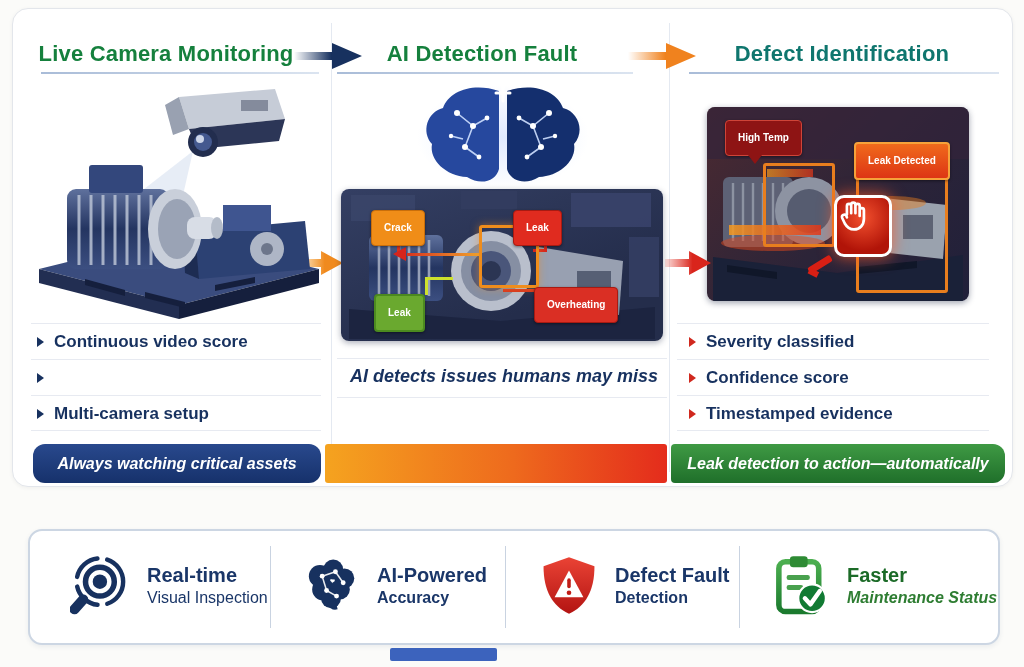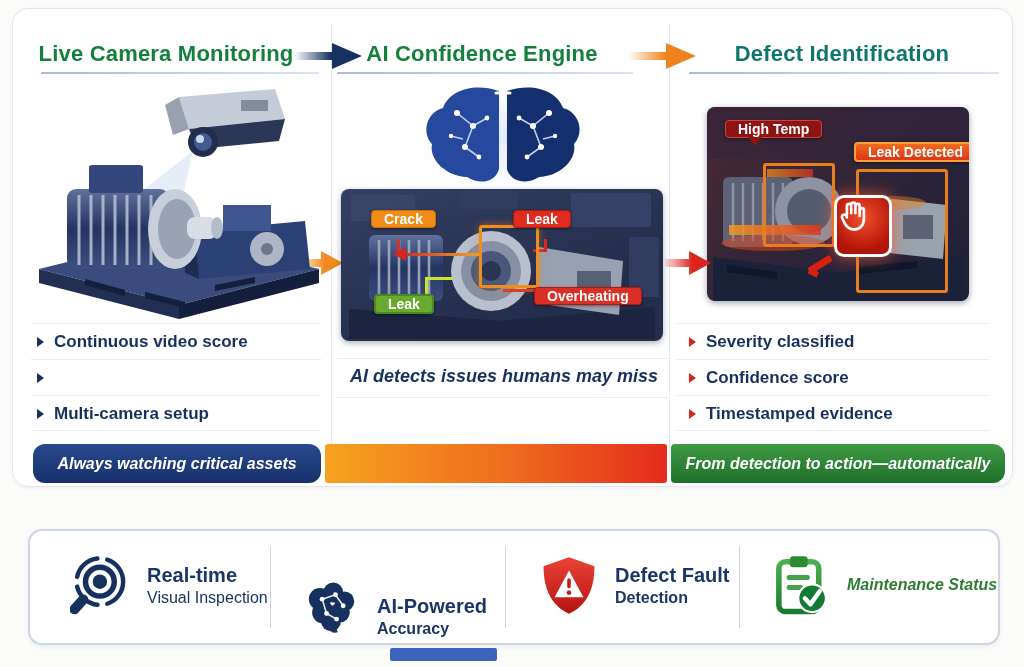--- a/index.html
+++ b/index.html
@@ -37,21 +37,21 @@
     color:#fff;font-size:16px;font-weight:bold;font-style:italic;white-space:nowrap;}
   .f1{left:20px;width:288px;border-radius:12px;background:linear-gradient(180deg,#29498d,#16316b);}
   .f2{left:312px;width:342px;border-radius:3px;background:linear-gradient(90deg,#f5a31f,#ee6a1d 55%,#e42c1c);}
   .f3{left:658px;width:334px;border-radius:4px 12px 12px 4px;background:linear-gradient(180deg,#3f9a44,#1f6f2a);}
 
   
   .brain-wrap{position:absolute;left:402px;top:72px;width:176px;height:112px;}
   .panel2{position:absolute;left:328px;top:180px;width:322px;height:152px;border-radius:8px;overflow:hidden;
     background:linear-gradient(160deg,#343f63,#242d4b 70%);box-shadow:0 2px 6px rgba(20,30,60,.35);}
   .panel2 svg{position:absolute;left:0;top:0;}
-  .dlabel{position:absolute;color:#fff;font-weight:bold;font-size:14px;line-height:1;padding:1px 12px;border-radius:4px;
+  .dlabel{position:absolute;color:#fff;font-weight:bold;font-size:10px;line-height:1;padding:12px 12px;border-radius:4px;
     box-shadow:0 1px 3px rgba(0,0,0,.45);white-space:nowrap;}
   .dl-crack{left:30px;top:21px;background:#f08d18;border:1px solid #c96e0a;}
   .dl-leak{left:172px;top:21px;background:#e02b1f;border:1px solid #a81a12;}
   .dl-overheat{left:193px;top:98px;background:#da2f24;border:1px solid #a81a12;}
   .dl-leak2{left:33px;top:105px;background:#6aa92f;border:2px solid #4c8a1f;}
   .bbox{position:absolute;border:3px solid #ef8d1c;border-radius:3px;}
   .bb-c2{left:138px;top:36px;width:54px;height:57px;box-shadow:0 0 8px rgba(240,140,30,.5);}
   .conn{position:absolute;}
   .caption{position:absolute;left:324px;top:357px;width:334px;text-align:center;font-size:18px;font-weight:bold;
     font-style:italic;color:#17315f;white-space:nowrap;}
@@ -72,41 +72,41 @@
     display:flex;align-items:center;justify-content:center;}
   .red-tick{position:absolute;left:100px;top:154px;width:26px;height:7px;background:#d81f14;transform:rotate(-32deg);border-radius:2px;}
   .red-tick::before{content:"";position:absolute;left:-2px;top:4px;width:10px;height:6px;background:#d81f14;transform:rotate(58deg);}
 
   
   .bottom-card{position:absolute;left:28px;top:529px;width:968px;height:112px;background:#fff;
     border:2px solid #ccd6e3;border-radius:14px;box-shadow:0 2px 5px rgba(40,60,100,.08);}
   .feat-div{position:absolute;top:15px;bottom:15px;width:1px;background:#c9d3e1;}
   .fd1{left:240px;} .fd2{left:475px;} .fd3{left:709px;}
   .feature{position:absolute;top:0;height:108px;display:flex;align-items:center;gap:15px;}
-  .ft1{left:40px;width:200px;} .ft2{left:270px;width:200px;align-items:flex-end;} .ft3{left:508px;width:196px;} .ft4{left:740px;width:224px;}
+  .ft1{left:40px;width:200px;} .ft2{left:270px;width:200px;} .ft3{left:508px;width:196px;} .ft4{left:740px;width:224px;}
   .f-icon{flex:none;width:62px;height:62px;}
   .f-text .t{font-size:20px;font-weight:bold;color:#1a3668;line-height:1.25;white-space:nowrap;}
   .f-text .s{font-size:16px;color:#1a3668;line-height:1.25;white-space:nowrap;}
   .ft2 .s,.ft3 .s{font-weight:bold;}
   .ft4 .t{color:#1c6b28;}
   .ft4 .s{color:#2e7d32;font-style:italic;font-weight:bold;}
 
   .bottom-accent{position:absolute;left:390px;top:648px;width:107px;height:13px;background:#3c63bd;border-radius:2px;}
 </style>
 </head>
 <body>
 
 <div class="stage">
 
   <div class="main-card">
     <div class="vdiv vdiv1"></div>
     <div class="vdiv vdiv2"></div>
 
     <div class="col-header ch1">Live Camera Monitoring</div>
-    <div class="col-header ch2">AI Confidence Engine</div>
+    <div class="col-header ch2">AI Detection Fault</div>
     <div class="col-header ch3">Defect Identification</div>
     <div class="h-underline hu1"></div>
     <div class="h-underline hu2"></div>
     <div class="h-underline hu3"></div>
 
     <svg class="arrow-svg a-head1" viewBox="0 0 70 32">
       <defs>
           <linearGradient id="agN" x1="0" y1="0" x2="1" y2="0">
         <stop offset="0" stop-color="#17315f" stop-opacity="0"></stop>
             <stop offset="0.55" stop-color="#17315f"></stop>
@@ -344,21 +344,21 @@
       <span class="tri"></span>
       <span class="b-label">Confidence score</span>
     </div>
     <div class="b-line" style="left:664px;top:386px;width:312px;"></div>
     <div class="b-row red" style="left:676px;top:388px;">
       <span class="tri"></span>
       <span class="b-label">Timestamped evidence</span>
     </div>
     <div class="b-line" style="left:664px;top:421px;width:312px;"></div>
 
-    <div class="footer-bar f3">From detection to action—automatically</div>
+    <div class="footer-bar f3">Leak detection to action—automatically</div>
   </div>
 
   <div class="bottom-card">
     <div class="feat-div fd1"></div>
     <div class="feat-div fd2"></div>
     <div class="feat-div fd3"></div>
 
     <div class="feature ft1">
       <svg class="f-icon" viewBox="0 0 56 56">
         <circle cx="27" cy="25" r="21" fill="none" stroke="#17315f" stroke-width="4" stroke-dasharray="26 9" stroke-linecap="round"></circle>
@@ -431,19 +431,20 @@
             </linearGradient>
           </defs>
         <rect x="8" y="7" width="36" height="45" rx="6" fill="#ffffff" stroke="url(#clG)" stroke-width="5"></rect>
         <rect x="18" y="2" width="16" height="10" rx="3" fill="#2e8b34"></rect>
         <rect x="15" y="19" width="21" height="4.5" rx="2" fill="#49a14e"></rect>
         <rect x="15" y="28" width="15" height="4.5" rx="2" fill="#49a14e"></rect>
         <circle cx="38" cy="40" r="12.5" fill="#117a33" stroke="#ffffff" stroke-width="2"></circle>
         <polyline points="31.5,40 36.5,45.5 45,33.5" fill="none" stroke="#ffffff" stroke-width="4" stroke-linecap="round" stroke-linejoin="round"></polyline>
       </svg>
       <div class="f-text">
+        <div class="t">Faster</div>
         <div class="s">Maintenance Status</div>
       </div>
     </div>
   </div>
 
   <div class="bottom-accent"></div>
 </div>
 
 </body></html>

